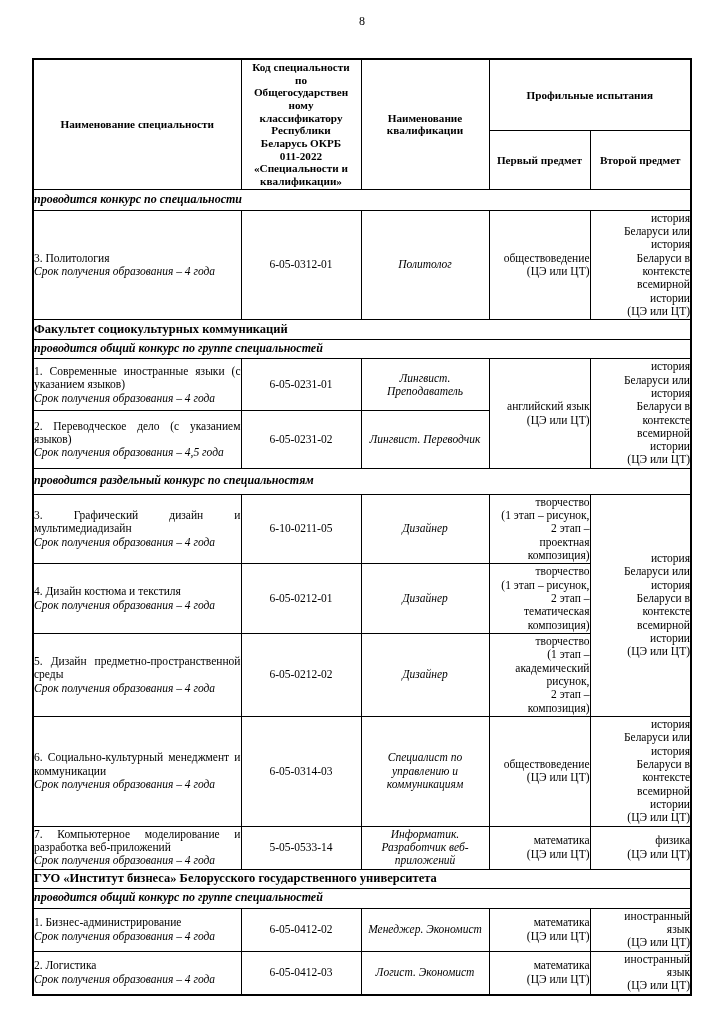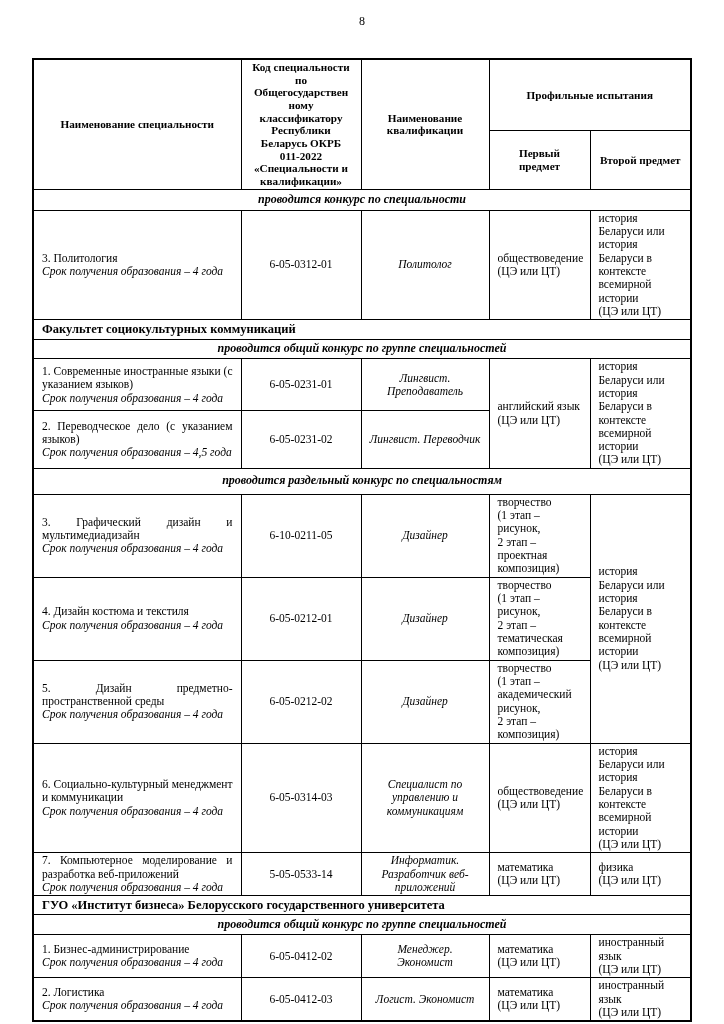--- a/index.html
+++ b/index.html
@@ -24,41 +24,40 @@
     position: absolute;
     left: 32px;
     top: 58px;
     width: 658px;
     border-collapse: collapse;
     table-layout: fixed;
     border: 2px solid #000;
   }
   table.doc th, table.doc td {
     border: 1px solid #000;
-    padding: 1px 8px;
+    padding: 1px 0;
     vertical-align: middle;
     font-size: 11.5px;
     line-height: 1.16;
     overflow: hidden;
   }
   table.doc th {
     font-weight: bold;
     text-align: center;
     font-size: 11.2px;
     line-height: 1.13;
   }
   .preline { white-space: pre-line; }
   td.spec { text-align: left; }
   td.spec .name { text-align: justify; }
   td.spec .term { font-style: italic; }
   td.code { text-align: center; margin-left: 28px; }
   td.qual { text-align: center; font-style: italic; }
-  td.subj { text-align: left; }
+  td.subj { text-align: right; }
   tr.note-row td {
-    text-align: center;
     font-weight: bold;
     font-style: italic;
     font-size: 12px;
   }
   tr.section-row td {
     font-weight: bold;
     font-size: 12.5px;
   }
 </style>
 </head>

